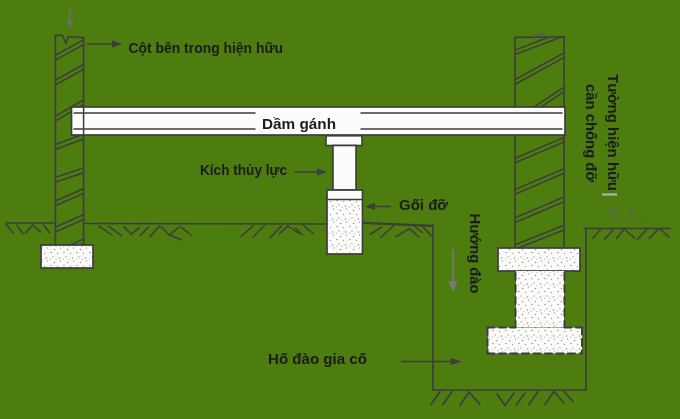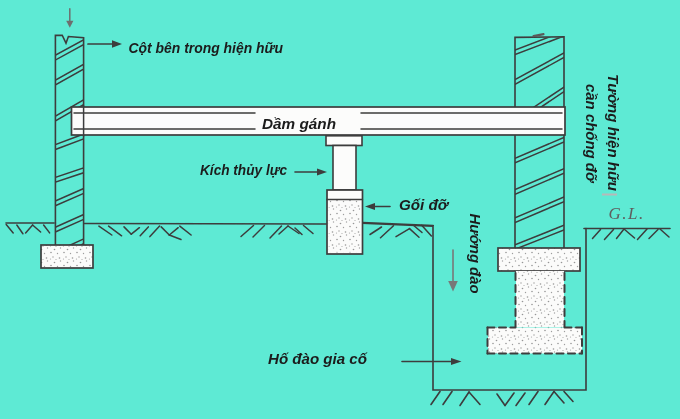--- a/index.html
+++ b/index.html
@@ -1,17 +1,17 @@
 <!DOCTYPE html>
 <html><head>
 <meta charset="utf-8">
 <style>
   html,body{margin:0;padding:0;background:#ffffff;}
-  #stage{position:relative;width:680px;height:419px;background:#5eead4;overflow:hidden;
-         font-family:"Liberation Sans",sans-serif;font-style:italic;}
+  #stage{position:relative;width:680px;height:419px;background:#4d7c0f;overflow:hidden;
+         font-family:"Liberation Sans",sans-serif;}
   svg{position:absolute;left:0;top:0;}
   text{font-family:"Liberation Sans",sans-serif;font-weight:bold;fill:#1c1c1c;}
 </style>
 </head>
 <body>
 <div id="stage">
 <svg width="680" height="419" viewBox="0 0 680 419">
 <defs>
 
   <pattern id="stip" width="13" height="13" patternUnits="userSpaceOnUse">

